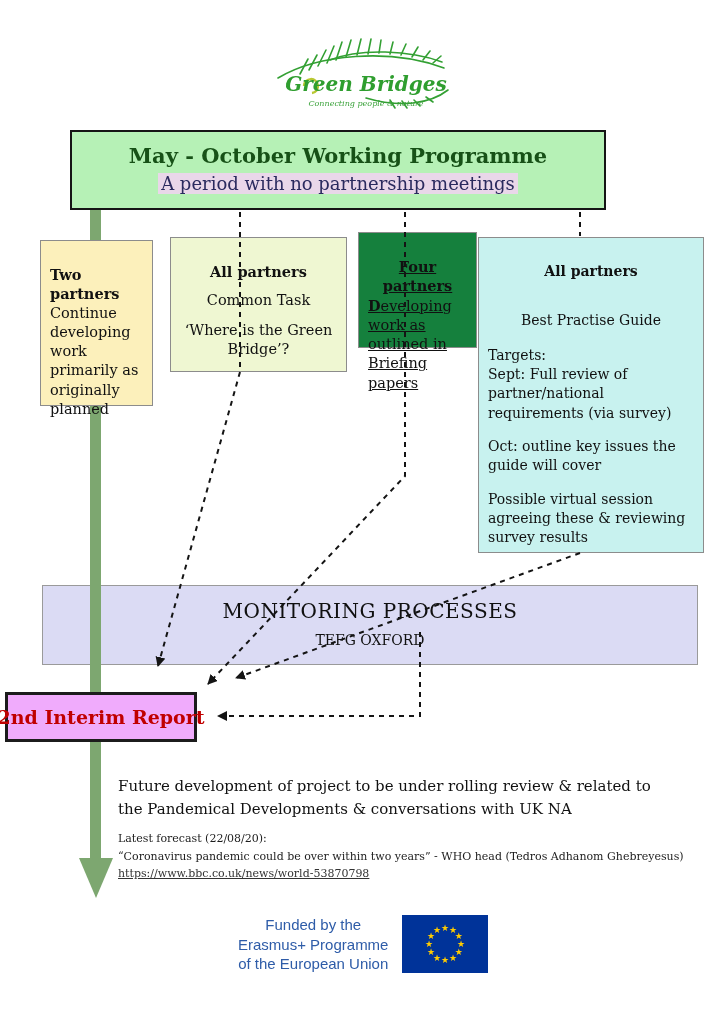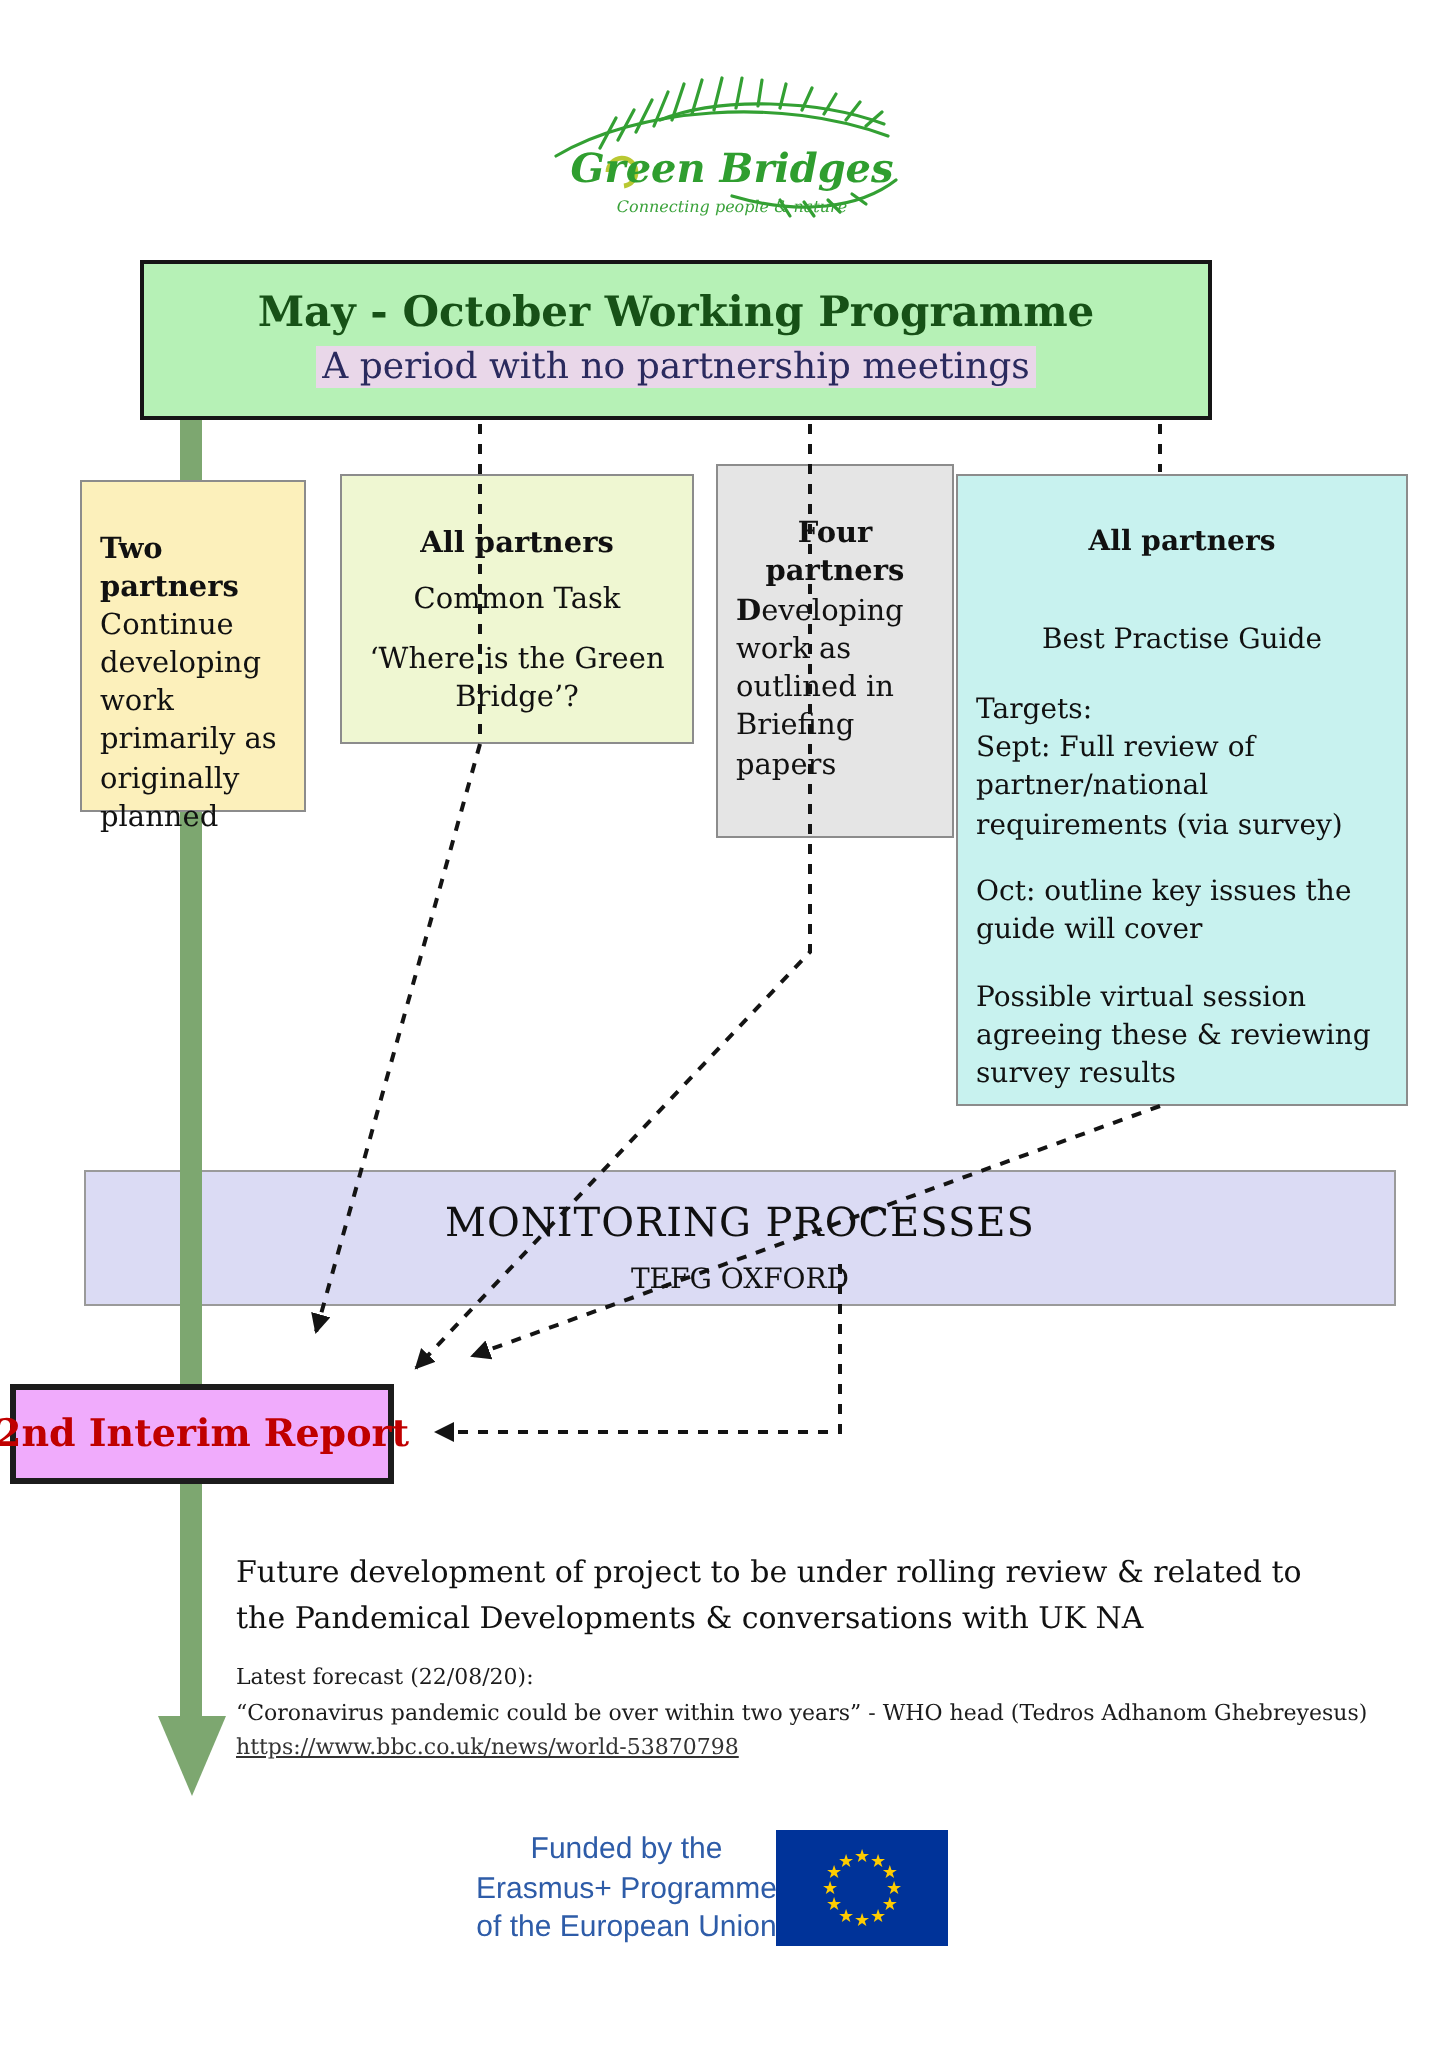--- a/index.html
+++ b/index.html
@@ -19,46 +19,46 @@
   
   .green-line{left:90px;top:202px;width:11px;height:660px;background:#7da770;z-index:1;}
   .green-head{left:79px;top:858px;width:0;height:0;border-left:17px solid transparent;border-right:17px solid transparent;border-top:40px solid #7da770;z-index:1;}
 
   
   .box{border:1px solid #8c8c8c;z-index:2;font-size:14.5px;line-height:1.33;padding:24px 9px;box-sizing:border-box;}
   .box-title{font-weight:bold;}
   .box-two{left:40px;top:240px;width:113px;height:166px;background:#fcf0bb;}
   .box-common{left:170px;top:237px;width:177px;height:135px;background:#eff7d2;text-align:center;}
   .gap{height:10px;}
-  .box-four{left:358px;top:232px;width:119px;height:187px;background:#e5e5e5;}
+  .box-four{left:358px;top:232px;width:119px;height:116px;background:#15803d;text-decoration:underline;}
   .box-four .box-title{text-align:center;}
   .box-guide{left:478px;top:237px;width:226px;height:316px;background:#c8f2ef;font-size:14px;line-height:1.38;}
   .box-guide .box-title{text-align:center;}
   .box-guide .guide-sub{text-align:center;margin-top:30px;}
   .box-guide p{margin:0;}
   .box-guide .targets{margin-top:15px;}
   .box-guide .m-top{margin-top:14px;}
 
   
-  .monitoring{left:42px;top:585px;width:656px;height:68px;background:#dbdbf4;border:1px solid #9a9a9a;z-index:0;text-align:center;padding-top:13px;box-sizing:border-box;}
+  .monitoring{left:42px;top:585px;width:656px;height:80px;background:#dbdbf4;border:1px solid #9a9a9a;z-index:0;text-align:center;padding-top:13px;box-sizing:border-box;}
   .monitoring-title{font-size:20px;color:#101010;letter-spacing:0.5px;}
   .monitoring-sub{font-size:14px;margin-top:9px;}
 
   
   .report{left:5px;top:692px;width:192px;height:50px;background:#f0abfc;border:3px solid #1c1c1c;z-index:2;display:flex;align-items:center;justify-content:center;box-sizing:border-box;}
   .report-label{color:#c00000;font-weight:bold;font-size:19px;white-space:nowrap;}
 
   
   .para{left:118px;top:775px;width:552px;font-size:15px;line-height:1.5;z-index:2;}
   .notes{left:118px;top:830px;font-size:11px;line-height:1.6;z-index:2;color:#1c1c1c;}
   .notes div{white-space:nowrap;}
   .note-link{text-decoration:underline;color:#333;cursor:pointer;}
 
   
-  .footer{left:238px;top:915px;z-index:2;display:flex;align-items:center;gap:0;font-family:"Liberation Sans",sans-serif;}
+  .footer{left:238px;top:915px;z-index:2;display:flex;align-items:center;gap:14px;font-family:"Liberation Sans",sans-serif;}
   .footer-text{text-align:center;color:#2e5ca8;font-size:15px;line-height:1.3;}
   .eu-flag{display:block;}
 
   
   .dash-overlay{left:0;top:0;z-index:4;pointer-events:none;}
   .dash{fill:none;stroke:#141414;stroke-width:2;stroke-dasharray:5 5;}
 </style>
 </head>
 <body>
 

